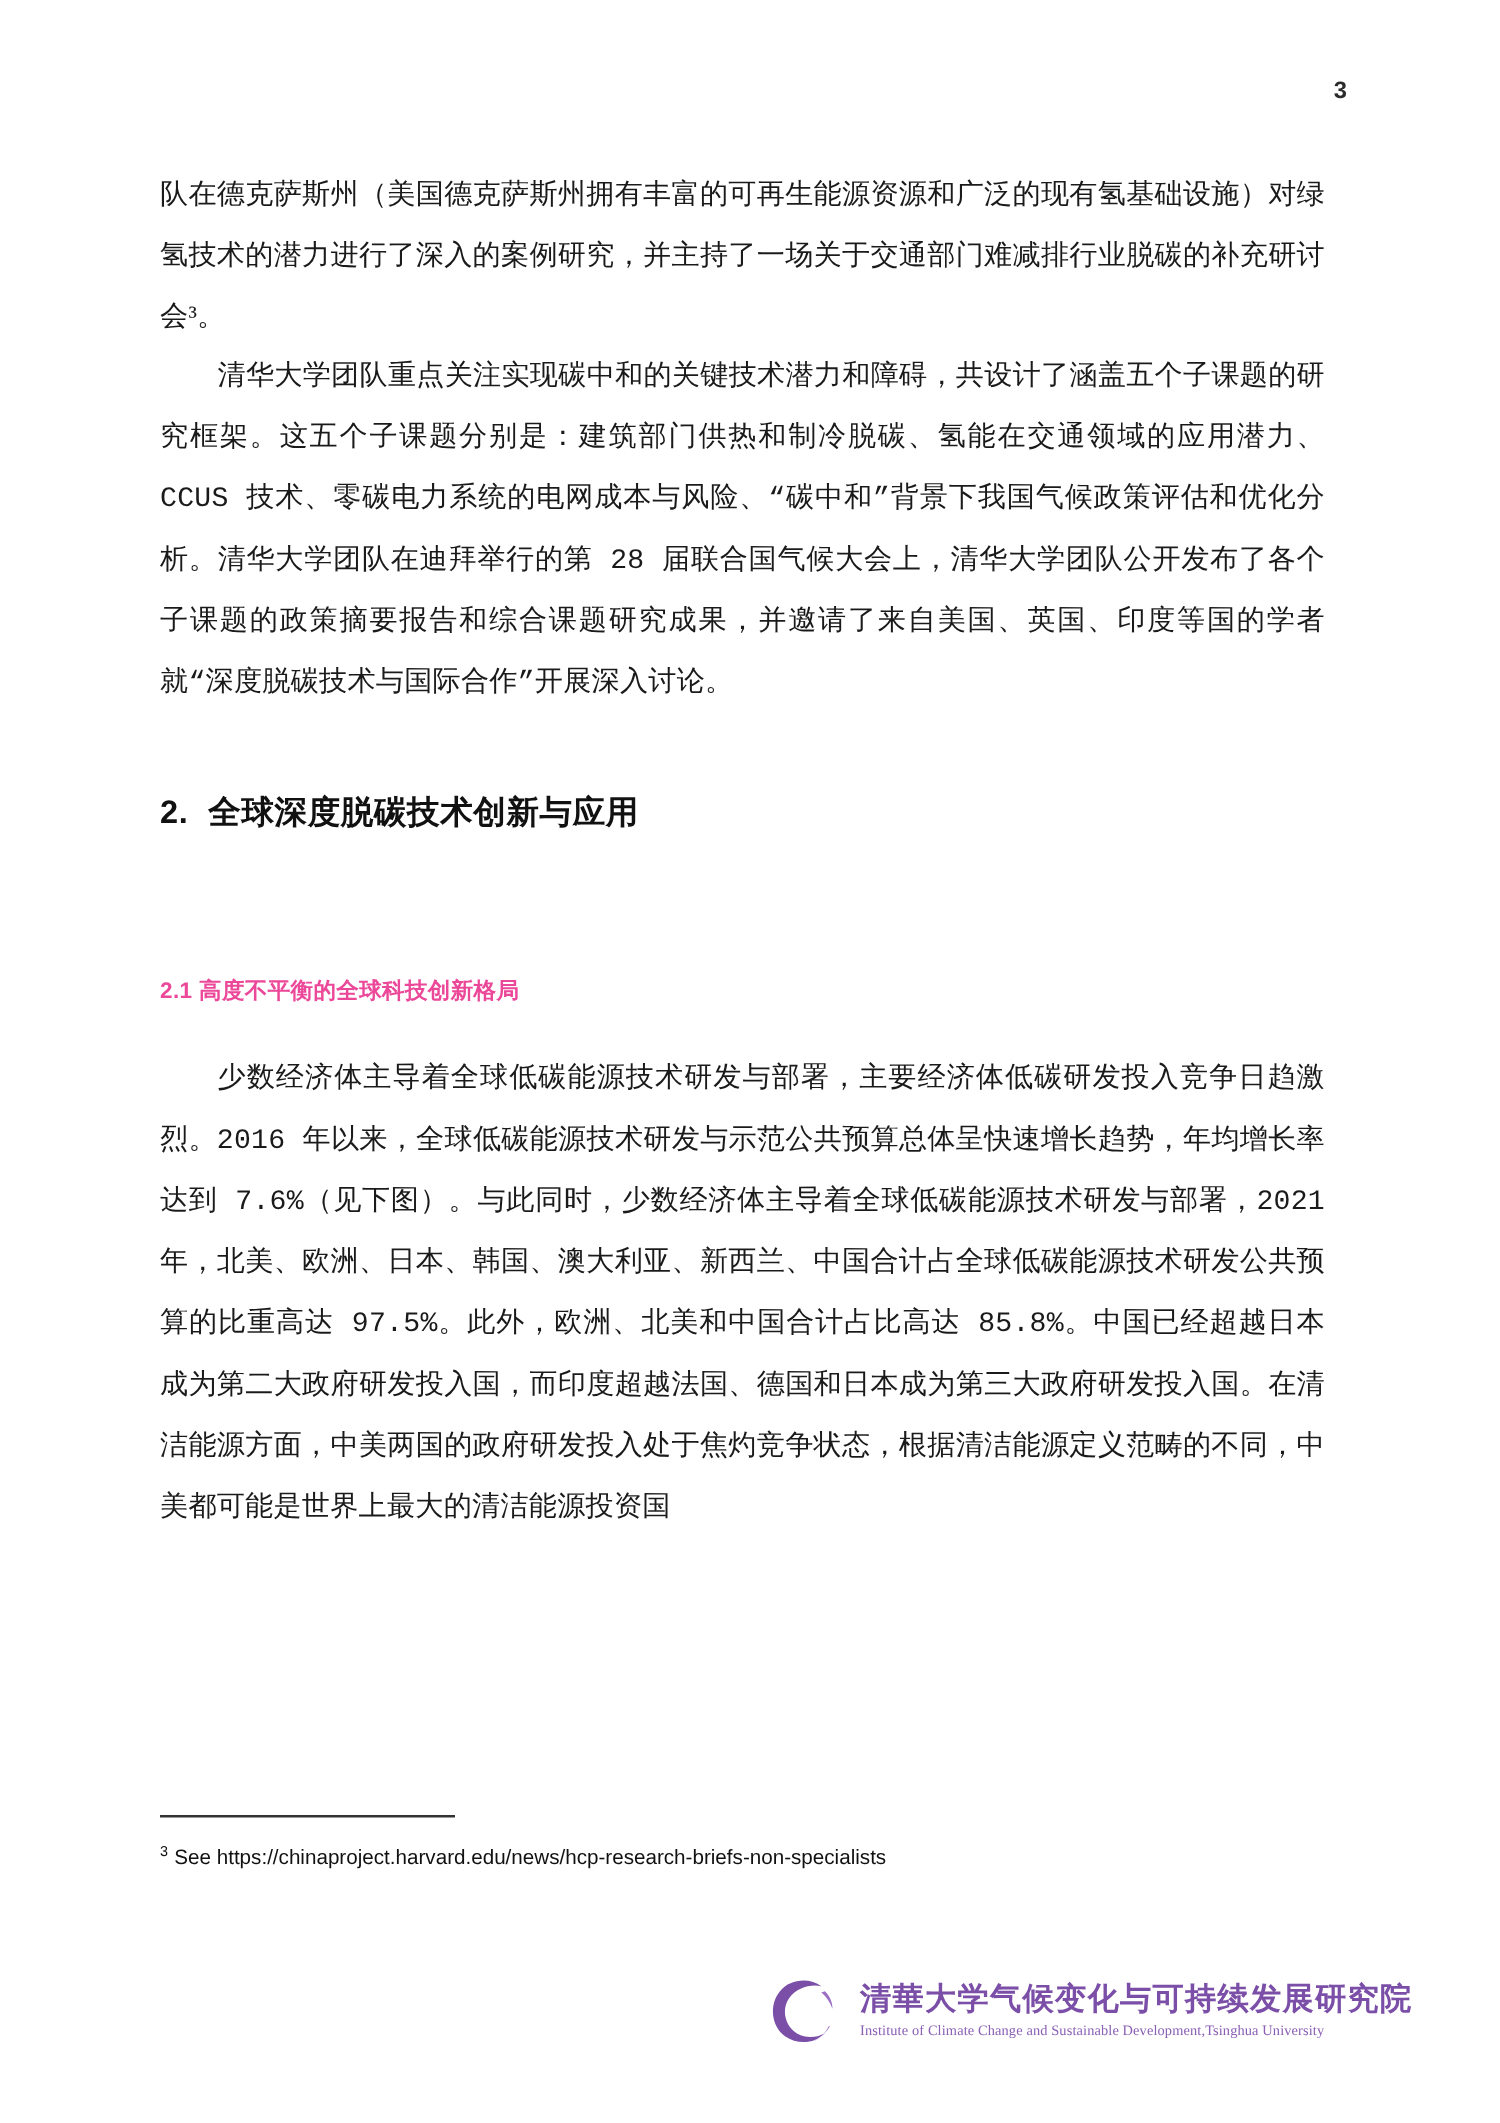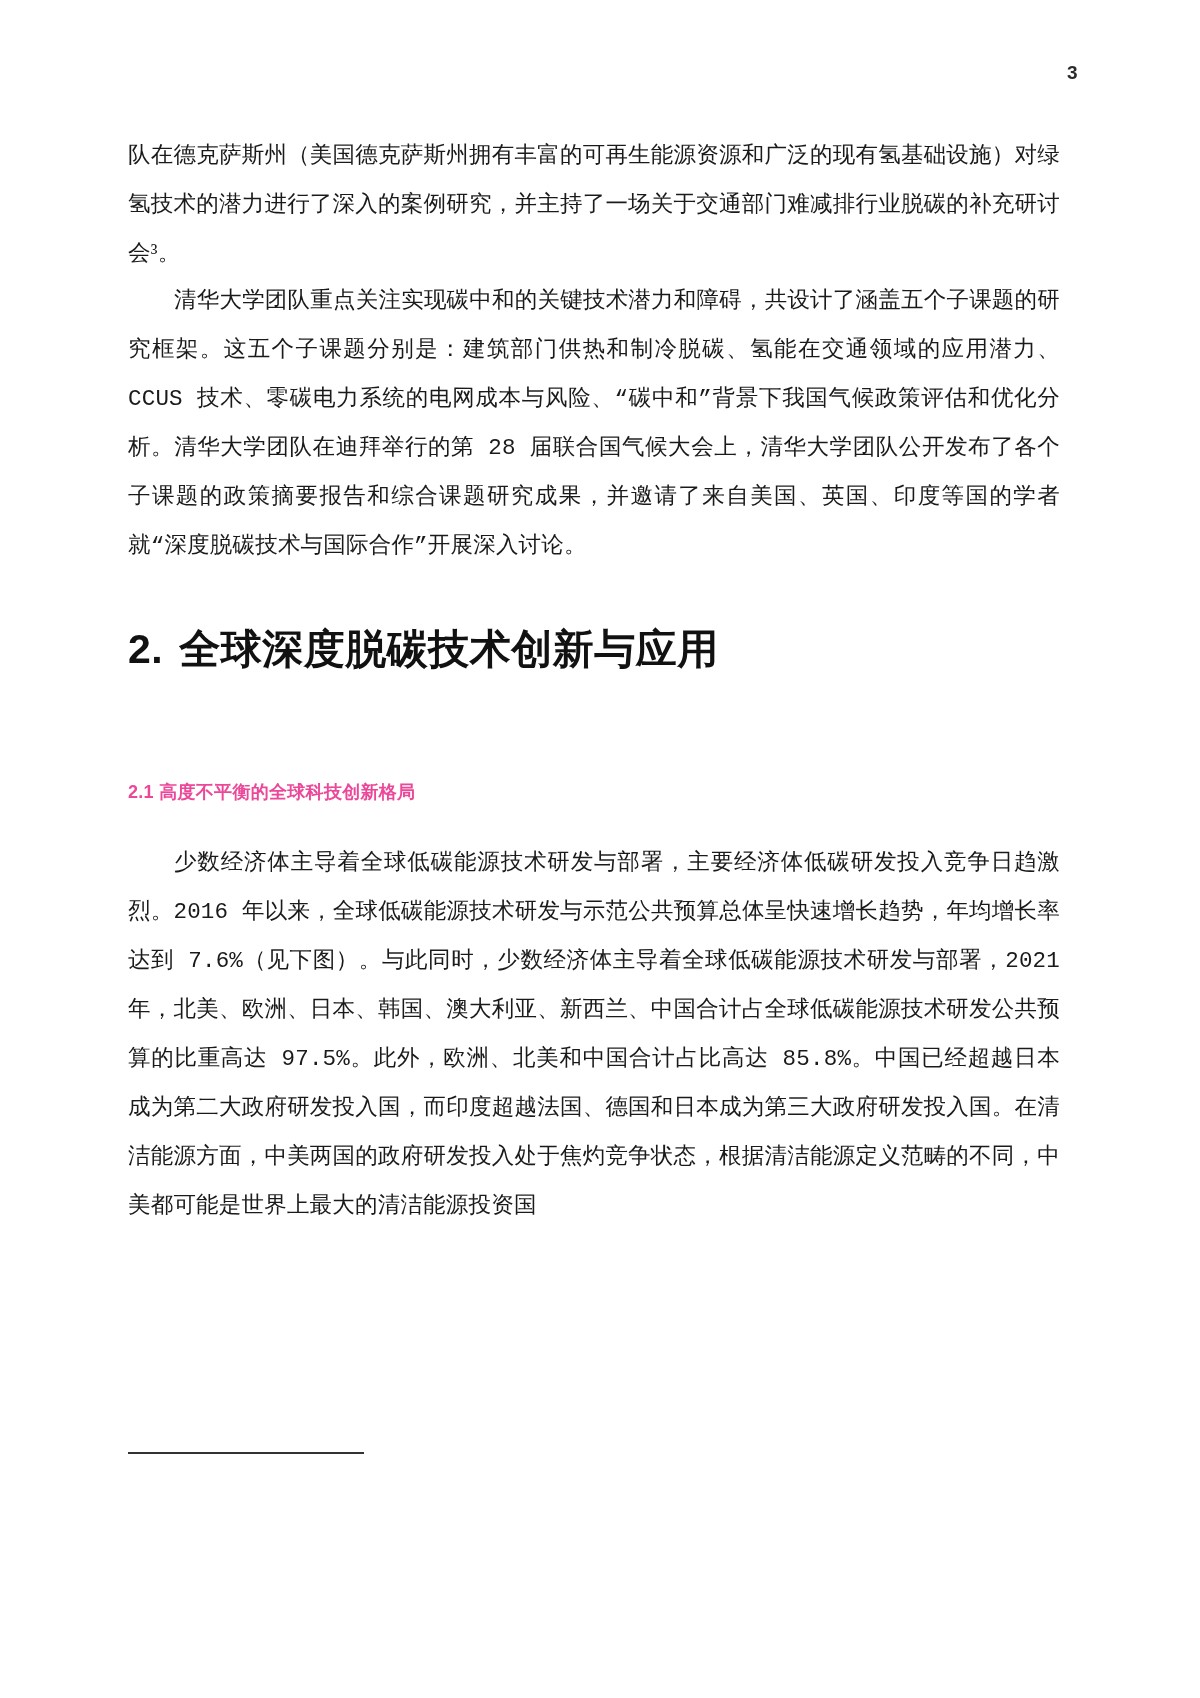--- a/index.html
+++ b/index.html
@@ -45,21 +45,21 @@
     letter-spacing: 0.2px;
     text-indent: 0;
   }
   p.indent {
     text-indent: 46px;
     font-family: Liberation Mono, monospace;
   }
   h2.section-heading {
     margin: 56px 0 0 0;
     font-family: "Liberation Sans", "DejaVu Sans", sans-serif;
-    font-size: 41px;
+    font-size: 26px;
     font-weight: 700;
     color: #111111;
     letter-spacing: 0.5px;
     line-height: 44px;
   }
   h2.section-heading .num {
     display: inline-block;
     margin-right: 16px;
   }
   h3.sub-heading {
@@ -164,16 +164,31 @@
     <h3 class="sub-heading">2.1 高度不平衡的全球科技创新格局</h3>
 
     <div class="para-gap-md"></div>
 
     <p class="body-text indent">少数经济体主导着全球低碳能源技术研发与部署，主要经济体低碳研发投入竞争日趋激烈。2016 年以来，全球低碳能源技术研发与示范公共预算总体呈快速增长趋势，年均增长率达到 7.6%（见下图）。与此同时，少数经济体主导着全球低碳能源技术研发与部署，2021 年，北美、欧洲、日本、韩国、澳大利亚、新西兰、中国合计占全球低碳能源技术研发公共预算的比重高达 97.5%。此外，欧洲、北美和中国合计占比高达 85.8%。中国已经超越日本成为第二大政府研发投入国，而印度超越法国、德国和日本成为第三大政府研发投入国。在清洁能源方面，中美两国的政府研发投入处于焦灼竞争状态，根据清洁能源定义范畴的不同，中美都可能是世界上最大的清洁能源投资国</p>
 
   </div>
 
   <div class="footnote-area">
     <div class="footnote-rule"></div>
+    <div class="footnote">
+      <sup>3</sup><span>See https://chinaproject.harvard.edu/news/hcp-research-briefs-non-specialists</span>
+    </div>
   </div>
 
+  <div class="logo-block">
+    <svg class="logo-mark" viewBox="0 0 64 64">
+      <path d="M47 12 C38 5, 22 6, 14 16 C5 27, 7 44, 18 52 C28 59, 42 58, 49 50
+               C44 53, 35 54, 28 50 C18 44, 15 31, 21 22 C27 13, 39 10, 47 12 Z" fill="#7b4fa8"></path>
+      <path d="M50 16 C54 20, 56 25, 56 30 C54 25, 51 20, 47 17 Z" fill="#9a6fc4"></path>
+      <path d="M53 44 C50 50, 46 54, 41 56 C47 53, 51 49, 54 44 Z" fill="#9a6fc4"></path>
+    </svg>
+    <div class="logo-text">
+      <div class="logo-cn">清華大学气候变化与可持续发展研究院</div>
+      <div class="logo-en">Institute of Climate Change and Sustainable Development,Tsinghua University</div>
+    </div>
+  </div>
 
 </div>
 
 </body></html>

